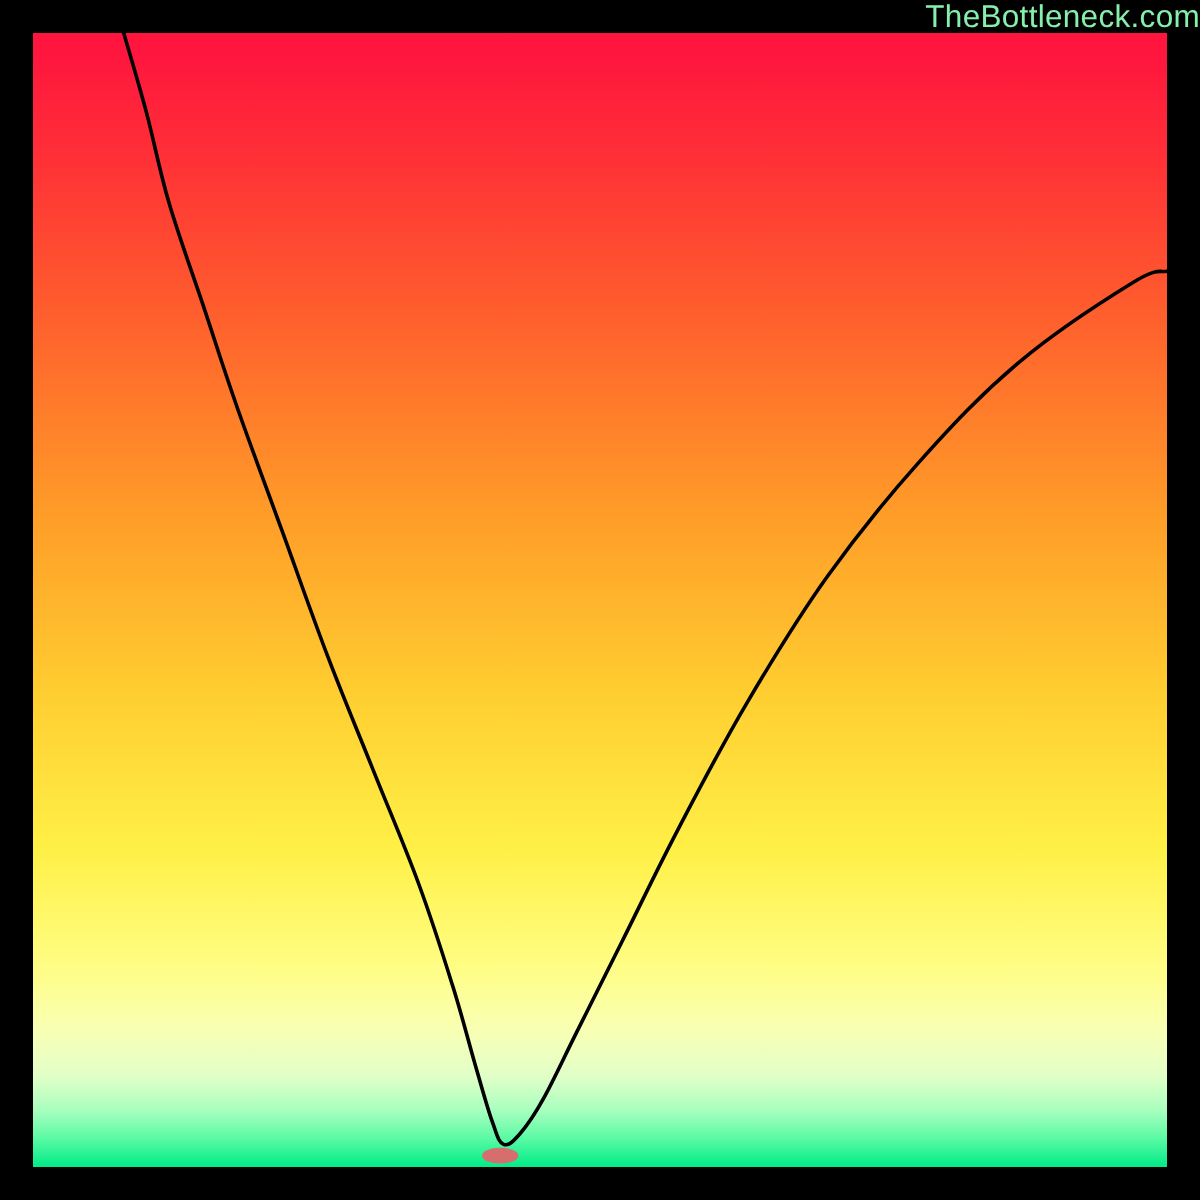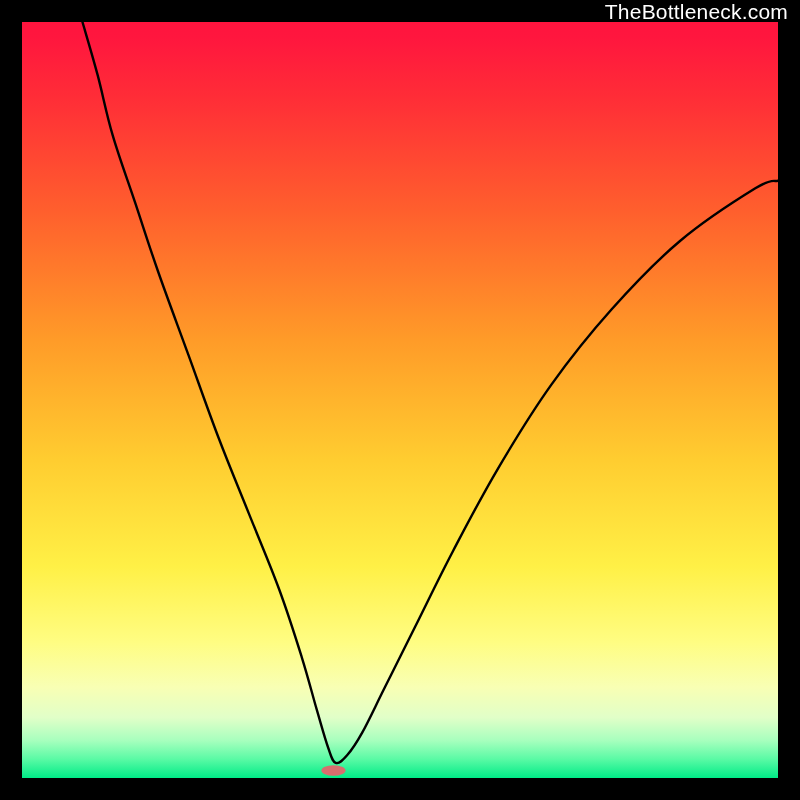--- a/index.html
+++ b/index.html
@@ -47,22 +47,22 @@
     stroke-linecap: round;
     stroke-linejoin: round;
   }
   .min-marker {
     fill: rgb(215, 110, 110);
     stroke: none;
   }
   .watermark {
     position: absolute;
     top: 0px;
-    right: 12px;
-    color: #ffffff;
+    right: 0;
+    color: #86efac;
     font-size: 21px;
     font-weight: 400;
     letter-spacing: 0.2px;
     user-select: none;
     text-align: center;
   }
 </style>
 </head>
 <body>
 

